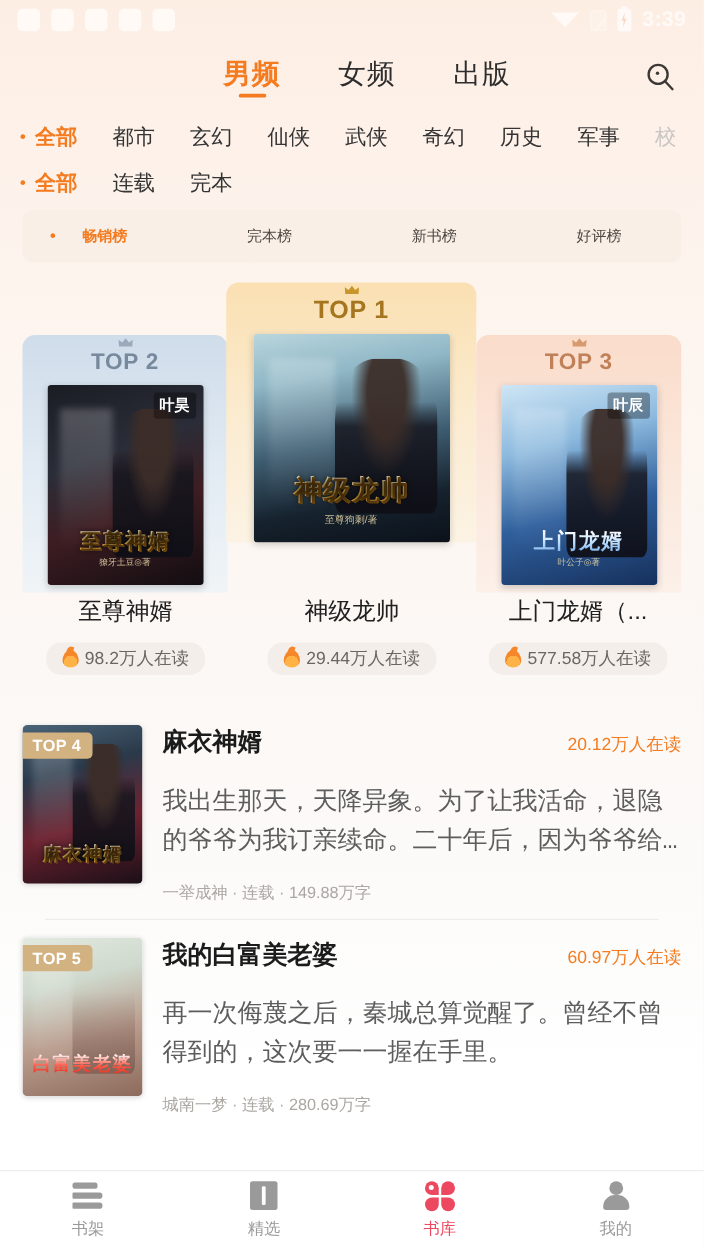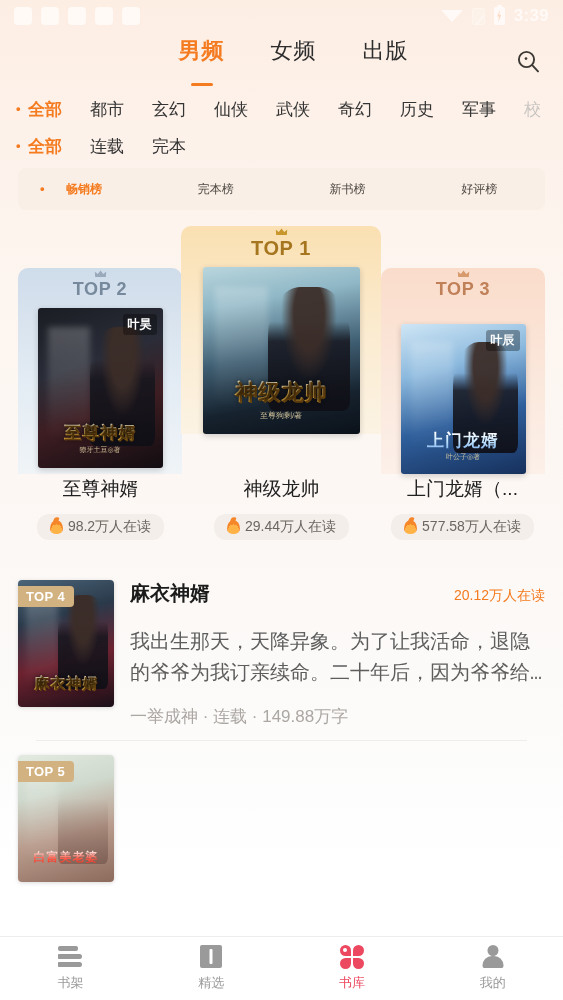--- a/index.html
+++ b/index.html
@@ -63,21 +63,21 @@
   
   .topbar {
     flex: 0 0 58px; height: 58px;
     display: flex; align-items: center;
     position: relative; padding: 0 16px;
   }
   .toptabs {
     display: flex; align-items: flex-start; gap: 46px;
     margin: 0 auto; padding-left: 24px;
   }
-  .toptab { position: relative; padding-bottom: 20px; cursor: pointer; }
+  .toptab { position: relative; padding-bottom: 4px; cursor: pointer; }
   .toptab span {
     font-size: 22px; color: #2d2d2d; font-weight: normal; letter-spacing: 1px;
   }
   .toptab.active span { color: #f47b20; font-weight: bold; }
   .toptab.active:after {
     content: ""; position: absolute; bottom: 0; left: 50%;
     transform: translateX(-50%);
     width: 22px; height: 3px; border-radius: 2px; background: #f47b20;
   }
   .search-btn {
@@ -147,21 +147,21 @@
     position: absolute; top: -9px; left: 50%; transform: translateX(-46%);
     width: 13px; height: 8px;
   }
 
   .cover {
     position: relative; border-radius: 3px; overflow: hidden;
     box-shadow: 0 2px 6px rgba(0,0,0,.18);
   }
   .pcard.p1 .cover { width: 157px; height: 200px; margin-top: 7px; }
   .pcard.p2 .cover { width: 125px; height: 160px; margin-top: 8px; }
-  .pcard.p3 .cover { width: 125px; height: 160px; margin-top: 24px; }
+  .pcard.p3 .cover { width: 125px; height: 160px; margin-top: 8px; }
 
   
   .art { position: absolute; inset: 0; }
   .art-1 { background: linear-gradient(170deg,#b9d6dd 0%,#8fb7c6 22%,#3f5e72 52%,#16222e 78%,#0b1119 100%); }
   .art-2 { background: linear-gradient(160deg,#1b1d24 0%,#2a2d38 35%,#3d1d22 62%,#120d11 100%); }
   .art-3 { background: linear-gradient(165deg,#cfe6f5 0%,#8bb9de 30%,#2f5f9c 62%,#16305c 100%); }
   .art-4 { background: linear-gradient(165deg,#4b6478 0%,#2a3a4b 30%,#6d2230 62%,#1a0f17 100%); }
   .art-5 { background: linear-gradient(165deg,#e3eae0 0%,#cfd9cd 30%,#b99c8d 62%,#8c6a5c 100%); }
   .art:before {
     content:""; position:absolute; left: 8%; top: 12%;
@@ -251,21 +251,21 @@
   .lhead { display: flex; align-items: baseline; gap: 8px; }
   .ltitle {
     font-size: 20px; font-weight: bold; color: #1b1b1b;
     flex: 1 1 auto; overflow: hidden; text-overflow: ellipsis; white-space: nowrap;
   }
   .lhot { font-size: 14px; color: #f47b20; flex: 0 0 auto; }
   .ldesc {
     margin-top: 20px; font-size: 20px; line-height: 1.55; color: #5d5d5d;
     display: -webkit-box; -webkit-line-clamp: 2; -webkit-box-orient: vertical; overflow: hidden; font-family: Liberation Mono, monospace;
   }
-  .lmeta { margin-top: 16px; font-size: 17px; color: #aba7a3; }
+  .lmeta { margin-top: 16px; font-size: 13px; color: #aba7a3; }
 
   .divider { height: 1px; background: #f0ece9; margin: 2px 18px 0 18px; }
 
   
   .bottomnav {
     flex: 0 0 64px; height: 64px;
     display: flex; align-items: center;
     background: #ffffff; border-top: 1px solid #ededed;
   }
   .nav {
@@ -480,21 +480,29 @@
       </div>
     </div>
 
     <div class="divider"></div>
 
     <div class="lrow">
       <div class="lthumb">
         <div class="rankbadge">TOP 5</div>
         <div class="art art-5"></div>
         <div class="figure" style="background:linear-gradient(180deg,rgba(120,90,80,0) 30%,rgba(100,70,62,.5) 100%);"></div>
-        <div class="covertitle red" style="font-size:12px;bottom:13%;background:linear-gradient(180deg,#fff2f0 10%,#ff5a4a 55%,#e02b18 100%);-webkit-background-clip:text;background-clip:text;-webkit-text-fill-color:transparent;text-shadow:none;">白富美老婆</div>
+        <div class="covertitle red" style="font-size:15px;bottom:13%;background:linear-gradient(180deg,#fff2f0 10%,#ff5a4a 55%,#e02b18 100%);-webkit-background-clip:text;background-clip:text;-webkit-text-fill-color:transparent;text-shadow:none;">白富美老婆</div>
+      </div>
+      <div class="linfo">
+        <div class="lhead">
+          <div class="ltitle">我的白富美老婆</div>
+          <div class="lhot">60.97万人在读</div>
+        </div>
+        <div class="ldesc">再一次侮蔑之后，秦城总算觉醒了。曾经不曾得到的，这次要一一握在手里。</div>
+        <div class="lmeta">城南一梦 · 连载 · 280.69万字</div>
       </div>
     </div>
 
   </div>
 
   <div class="bottomnav">
     <div class="nav">
       <div class="nicon ic-shelf">
           <i></i>
           <i></i>

